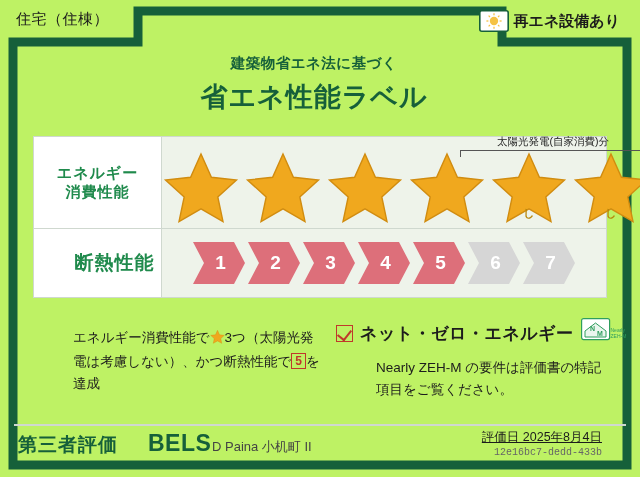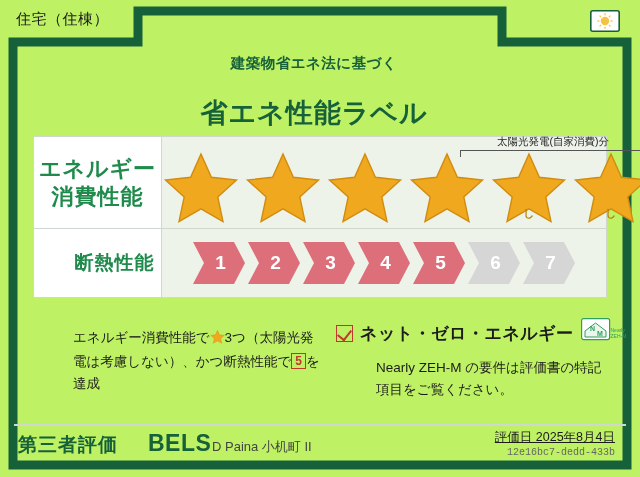--- a/index.html
+++ b/index.html
@@ -68,21 +68,21 @@
     top: 54px;
     text-align: center;
   }
   .title-sub {
     font-size: 14.5px;
     color: #16603a;
     font-weight: bold;
     letter-spacing: 0.5px;
   }
   .title-main {
-    margin-top: 22px;
+    margin-top: 6px;
     font-size: 27px;
     color: #16603a;
     font-weight: bold;
     letter-spacing: 1px;
   }
   
   .panel {
     position: absolute;
     left: 33px;
     top: 136px;
@@ -107,21 +107,21 @@
     flex: 0 0 128px;
     display: flex;
     flex-direction: column;
     align-items: center;
     justify-content: center;
     background: #ffffff;
     border-right: 1.5px solid #cfd8cf;
     box-sizing: border-box;
   }
   .row-label .l1, .row-label .l2 {
-    font-size: 22px;
+    font-size: 15px;
     font-weight: bold;
     color: #1f8a4c;
     letter-spacing: 1px;
     line-height: 1.25;
   }
   .row-label.single .l1 {
     font-size: 19px;
     margin-left: 34px;
   }
   .row-body {
@@ -277,21 +277,21 @@
     position: absolute;
     left: 14px;
     right: 14px;
     top: 424px;
     height: 1.5px;
     background: #cfd8cf;
   }
   .footer {
     position: absolute;
     left: 0;
-    right: 3px;
+    right: 16px;
     top: 428px;
     height: 40px;
     padding-left: 21px;
   }
   .third-party {
     position: absolute;
     left: 18px;
     top: 4px;
     font-size: 19px;
     font-weight: bold;
@@ -354,20 +354,21 @@
         <line x1="15" y1="3.2" x2="15" y2="5.2"></line>
         <line x1="15" y1="16.8" x2="15" y2="18.8"></line>
         <line x1="7.4" y1="11" x2="9.4" y2="11"></line>
         <line x1="20.6" y1="11" x2="22.6" y2="11"></line>
         <line x1="9.6" y1="5.6" x2="11.0" y2="7.0"></line>
         <line x1="19.0" y1="15.0" x2="20.4" y2="16.4"></line>
         <line x1="20.4" y1="5.6" x2="19.0" y2="7.0"></line>
         <line x1="11.0" y1="15.0" x2="9.6" y2="16.4"></line>
       </g>
     </svg>
+    <span class="solar-text">再エネ設備あり</span>
   </div>
 
   <div class="title-area">
     <div class="title-sub">建築物省エネ法に基づく</div>
     <div class="title-main">省エネ性能ラベル</div>
   </div>
 
   <div class="panel">
 
     <div class="row energy">

